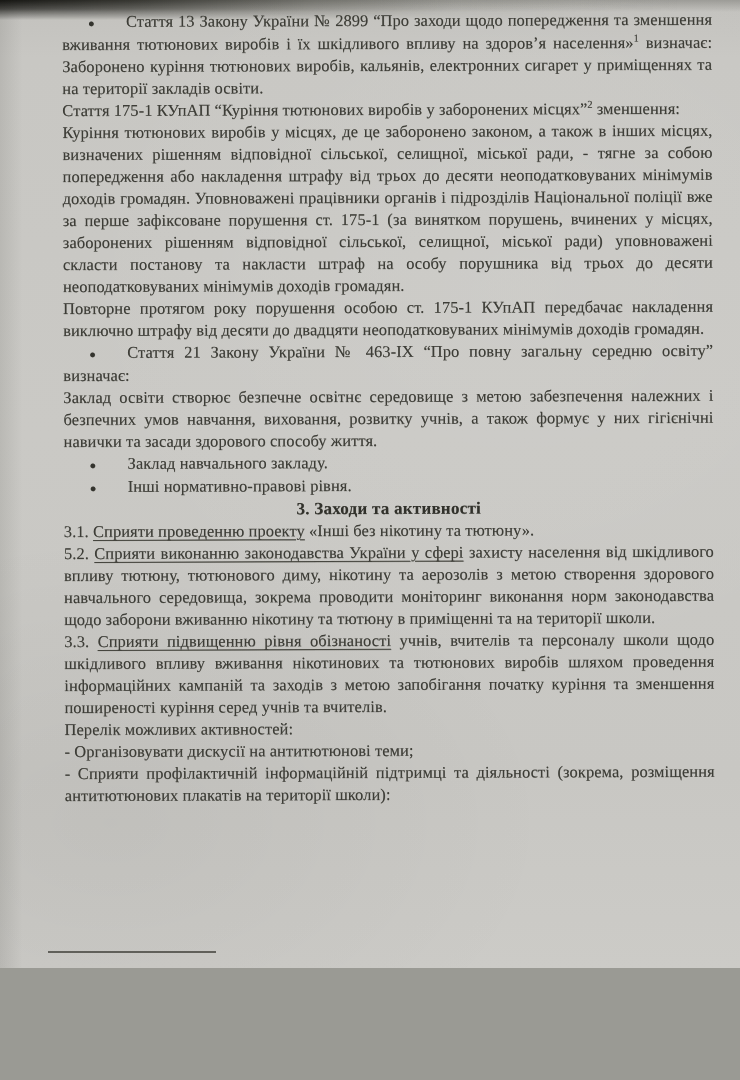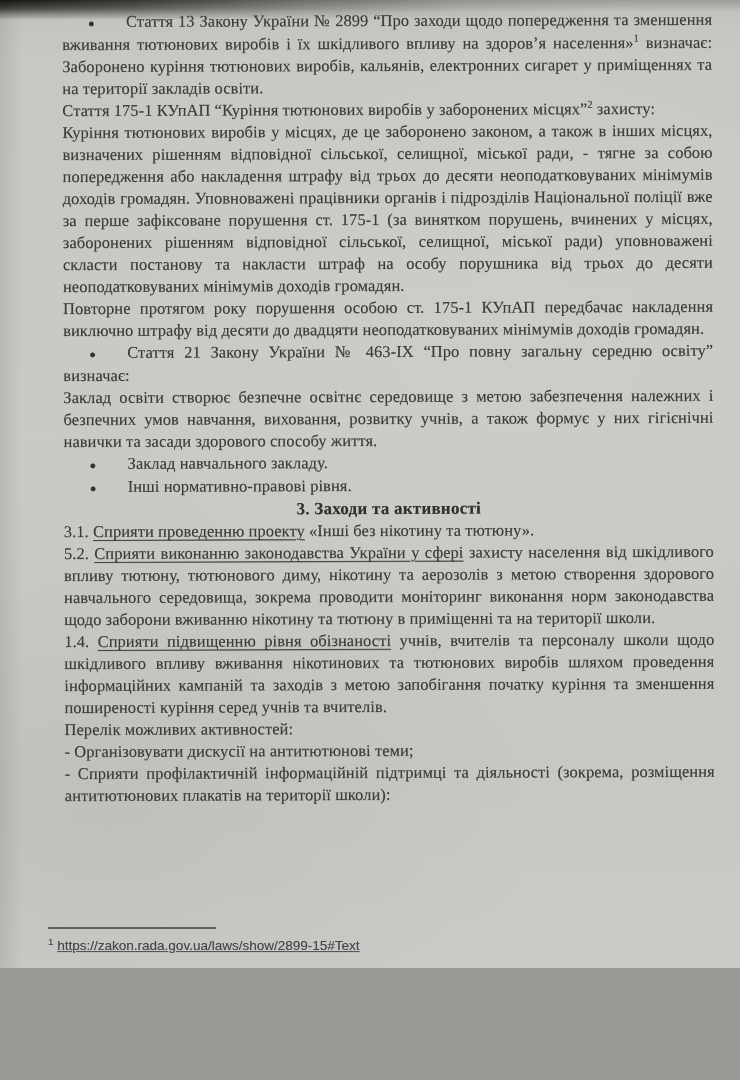--- a/index.html
+++ b/index.html
@@ -65,45 +65,44 @@
 </head>
 <body>
 
 <div class="photo">
   <div class="top-shade"></div>
 
   <div class="content">
 
     <p><span class="bullet">●</span><span>Стаття 13 Закону України № 2899 “Про заходи щодо попередження та зменшення вживання тютюнових виробів і їх шкідливого впливу на здоров’я населення»</span><span class="sup">1</span><span> визначає: Заборонено куріння тютюнових виробів, кальянів, електронних сигарет у приміщеннях та на території закладів освіти.</span></p>
 
-    <p><span>Стаття 175-1 КУпАП “Куріння тютюнових виробів у заборонених місцях”</span><span class="sup">2</span><span> захисту:</span></p>
+    <p><span>Стаття 175-1 КУпАП “Куріння тютюнових виробів у заборонених місцях”</span><span class="sup">2</span><span> зменшення:</span></p>
 
     <p>Куріння тютюнових виробів у місцях, де це заборонено законом, а також в інших місцях, визначених рішенням відповідної сільської, селищної, міської ради, - тягне за собою попередження або накладення штрафу від трьох до десяти неоподатковуваних мінімумів доходів громадян. Уповноважені працівники органів і підрозділів Національної поліції вже за перше зафіксоване порушення ст. 175-1 (за винятком порушень, вчинених у місцях, заборонених рішенням відповідної сільської, селищної, міської ради) уповноважені скласти постанову та накласти штраф на особу порушника від трьох до десяти неоподатковуваних мінімумів доходів громадян.</p>
 
     <p>Повторне протягом року порушення особою ст. 175-1 КУпАП передбачає накладення виключно штрафу від десяти до двадцяти неоподатковуваних мінімумів доходів громадян.</p>
 
     <p><span class="bullet">●</span><span>Стаття 21 Закону України № 463-ІХ “Про повну загальну середню освіту” визначає:</span></p>
 
     <p class="mt-blank">Заклад освіти створює безпечне освітнє середовище з метою забезпечення належних і безпечних умов навчання, виховання, розвитку учнів, а також формує у них гігієнічні навички та засади здорового способу життя.</p>
 
     <p><span class="bullet">●</span><span>Заклад навчального закладу.</span></p>
 
     <p><span class="bullet">●</span><span>Інші нормативно-правові рівня.</span></p>
 
     <p class="heading">3. Заходи та активності</p>
 
     <p class="s31"><span>3.1.</span> <span class="u">Сприяти проведенню проекту</span><span> «Інші без нікотину та тютюну».</span></p>
 
     <p class="s32"><span>5.2.</span> <span class="u">Сприяти виконанню законодавства України у сфері</span><span> захисту населення від шкідливого впливу тютюну, тютюнового диму, нікотину та аерозолів з метою створення здорового навчального середовища, зокрема проводити моніторинг виконання норм законодавства щодо заборони вживанню нікотину та тютюну в приміщенні та на території школи.</span></p>
 
-    <p class="s33"><span>1.4.</span> <span class="u">Сприяти підвищенню рівня обізнаності</span><span> учнів, вчителів та персоналу школи щодо шкідливого впливу вживання нікотинових та тютюнових виробів шляхом проведення інформаційних кампаній та заходів з метою запобігання початку куріння та зменшення поширеності куріння серед учнів та вчителів.</span></p>
+    <p class="s33"><span>3.3.</span> <span class="u">Сприяти підвищенню рівня обізнаності</span><span> учнів, вчителів та персоналу школи щодо шкідливого впливу вживання нікотинових та тютюнових виробів шляхом проведення інформаційних кампаній та заходів з метою запобігання початку куріння та зменшення поширеності куріння серед учнів та вчителів.</span></p>
 
     <p>Перелік можливих активностей:</p>
     <p>- Організовувати дискусії на антитютюнові теми;</p>
     <p>- Сприяти профілактичній інформаційній підтримці та діяльності (зокрема, розміщення антитютюнових плакатів на території школи):</p>
 
   </div>
 
   <div class="footnotes">
     <div class="fn-sep"></div>
-    <div class="fn-line"><span class="fn-marker">1</span><span class="fn-link">https://zakon.rada.gov.ua/laws/show/2899-15#Text</span></div>
   </div>
 </div>
 
 </body></html>

